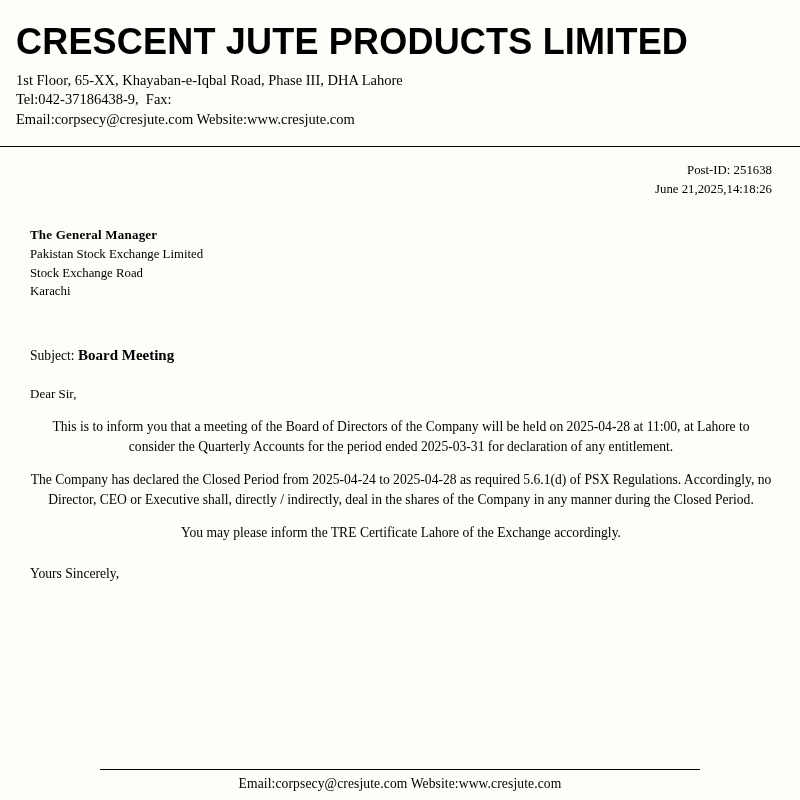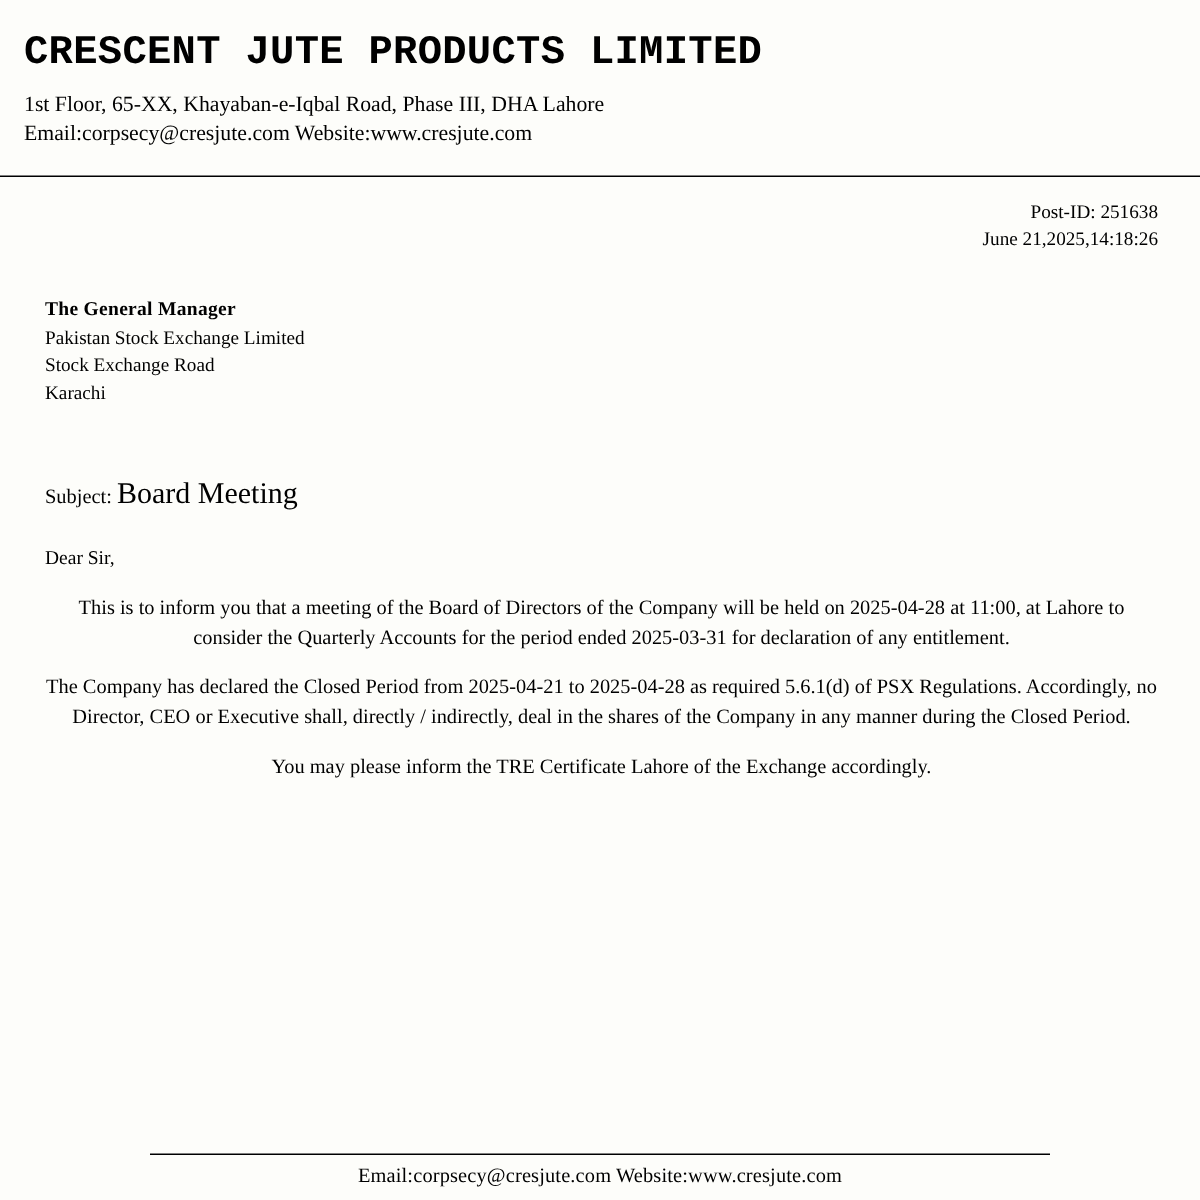--- a/index.html
+++ b/index.html
@@ -20,23 +20,23 @@
     width: 800px;
     height: 800px;
     box-sizing: border-box;
   }
 
   
   .letterhead {
     padding: 22px 0 8px 16px;
   }
   .company-name {
-    font-family: Liberation Mono, monospace;
+    font-family: Liberation Sans, sans-serif;
     font-weight: bold;
-    font-size: 27px;
+    font-size: 36px;
     letter-spacing: 0.2px;
     line-height: 1.1;
     margin: 0 0 9px 0;
   }
   .addr-line {
     font-size: 14.5px;
     line-height: 1.35;
     margin: 0;
     white-space: pre;
   }
@@ -70,22 +70,22 @@
   }
   .addressee div {
     font-size: 12.8px;
     line-height: 1.45;
   }
   .subject {
     margin-top: 44px;
     font-size: 13.6px;
   }
   .subject .subject-value {
-    font-weight: normal;
-    font-size: 20px;
+    font-weight: bold;
+    font-size: 15px;
   }
   .salutation {
     margin-top: 19px;
     font-size: 13px;
   }
   .para {
     font-size: 13.6px;
     line-height: 1.45;
     text-align: center;
     max-width: 746px;
@@ -115,20 +115,21 @@
   }
 </style>
 </head>
 <body>
 
 <div class="page">
 
   <div class="letterhead">
     <h1 class="company-name">CRESCENT JUTE PRODUCTS LIMITED</h1>
     <p class="addr-line">1st Floor, 65-XX, Khayaban-e-Iqbal Road, Phase III, DHA Lahore</p>
+    <p class="addr-line">Tel:042-37186438-9,  Fax:</p>
     <p class="addr-line">Email:corpsecy@cresjute.com Website:www.cresjute.com</p>
   </div>
   <hr class="head-rule">
 
   <div class="content">
 
     <p class="meta-line">Post-ID: 251638</p>
     <p class="meta-line">June 21,2025,14:18:26</p>
 
     <div class="addressee">
@@ -139,23 +140,24 @@
     </div>
 
     <div class="subject">
       <span>Subject:</span>
       <span class="subject-value">Board Meeting</span>
     </div>
 
     <div class="salutation">Dear Sir,</div>
 
     <p class="para">This is to inform you that a meeting of the Board of Directors of the Company will be held on   2025-04-28 at 11:00, at Lahore to consider the Quarterly Accounts for the period ended 2025-03-31 for declaration of any entitlement.</p>
-    <p class="para">The Company has declared the Closed Period from 2025-04-21  to  2025-04-28  as required 5.6.1(d) of PSX Regulations. Accordingly, no Director, CEO or Executive shall, directly / indirectly, deal in the shares of the Company in any manner during the Closed Period.</p>
+    <p class="para">The Company has declared the Closed Period from 2025-04-24  to  2025-04-28  as required 5.6.1(d) of PSX Regulations. Accordingly, no Director, CEO or Executive shall, directly / indirectly, deal in the shares of the Company in any manner during the Closed Period.</p>
     <p class="para">You may please inform the TRE Certificate Lahore of the Exchange accordingly.</p>
 
+    <div class="signoff">Yours Sincerely,</div>
   </div>
 
   <div class="footer">
     <hr class="footer-rule">
     <div class="footer-text">Email:corpsecy@cresjute.com Website:www.cresjute.com</div>
   </div>
 
 </div>
 
 </body></html>

